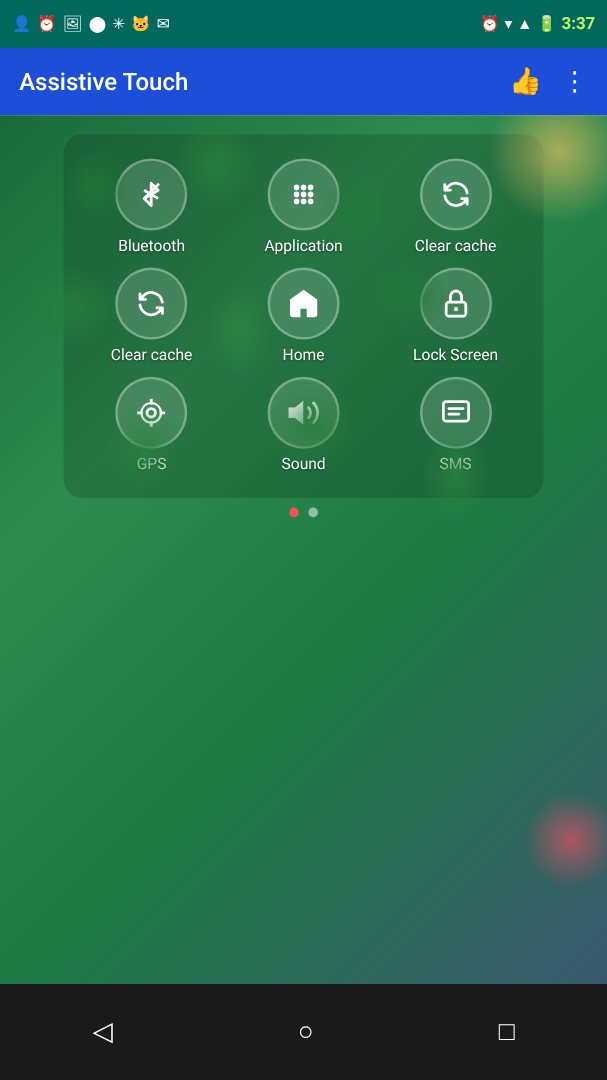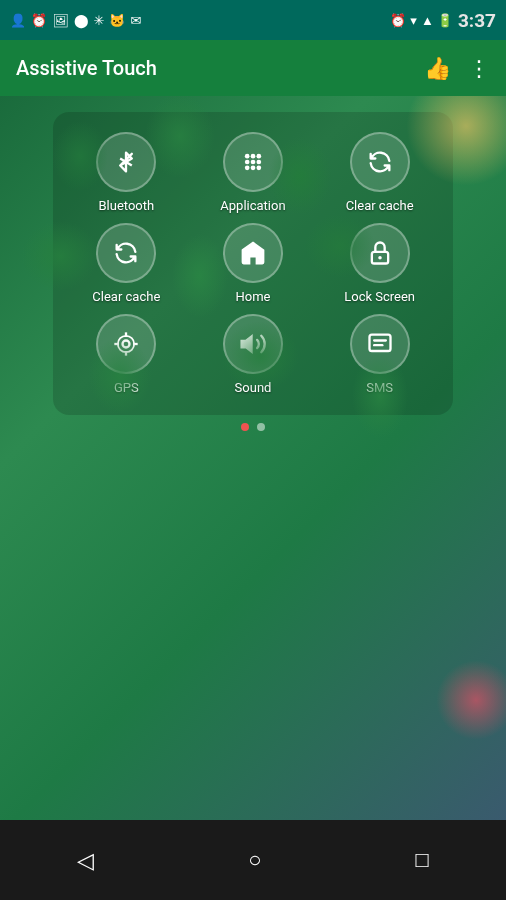--- a/index.html
+++ b/index.html
@@ -30,30 +30,30 @@
     .status-right {
       display: flex;
       align-items: center;
       gap: 4px;
     }
     .status-icon {
       color: white;
       font-size: 13px;
     }
     .status-time {
-      color: #e5e5e5;
-      font-size: 19px;
+      color: #bef264;
+      font-size: 14px;
       font-weight: bold;
     }
 
     
     .app-bar {
       width: 100%;
       height: 56px;
-      background: #15803d;
+      background: #1d4ed8;
       display: flex;
       align-items: center;
       justify-content: space-between;
       padding: 0 16px;
     }
     .app-title {
       color: white;
       font-size: 20px;
       font-weight: 500;
     }

